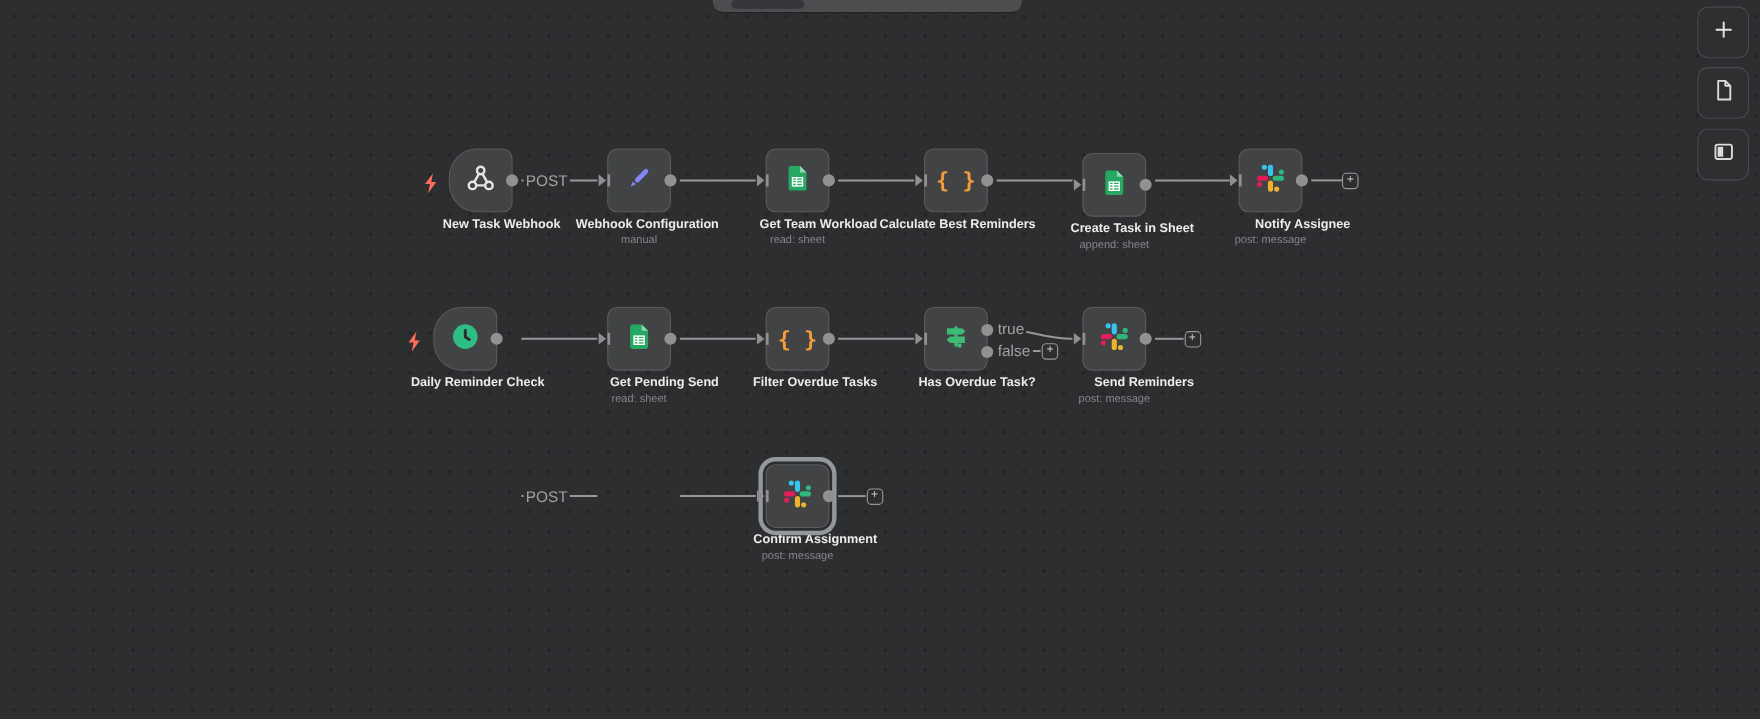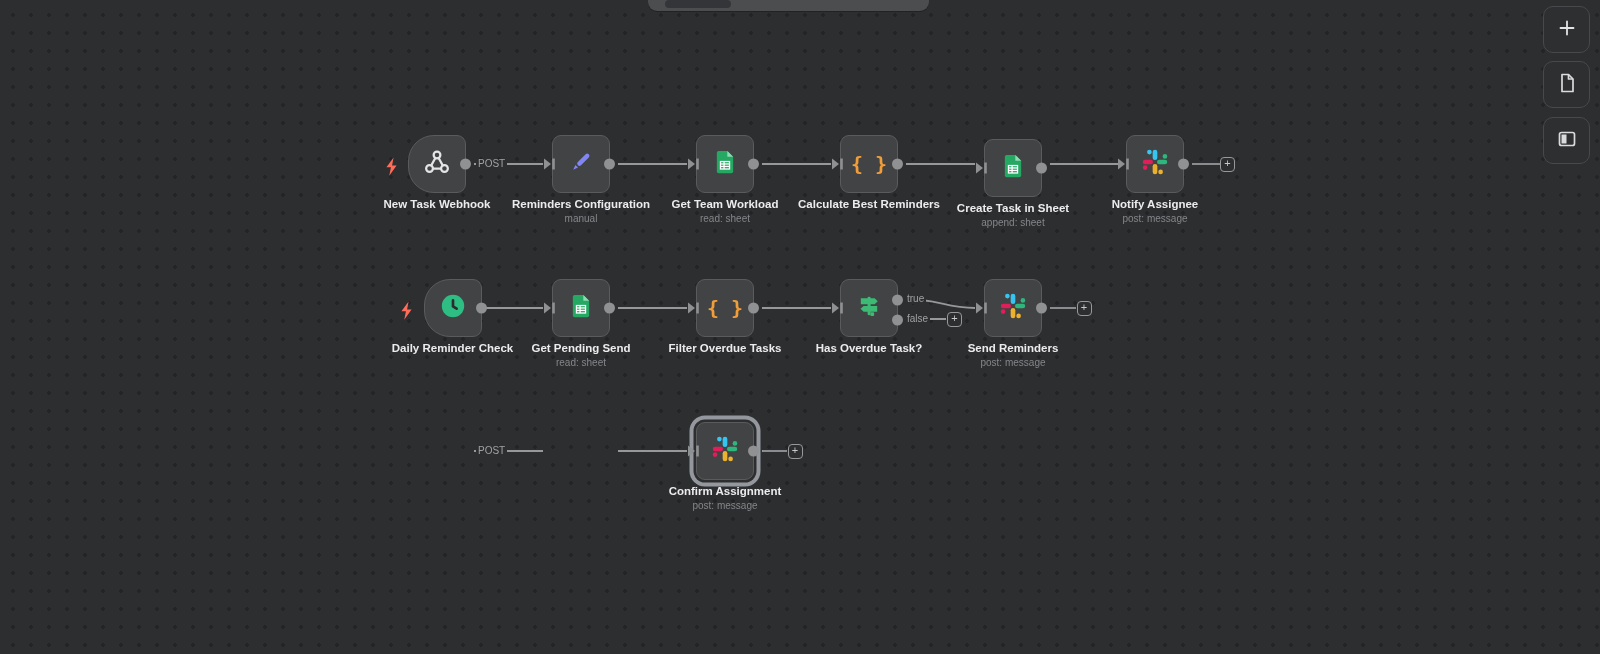--- a/index.html
+++ b/index.html
@@ -18,26 +18,26 @@
   .node-wrap{position:absolute;width:145px;display:flex;flex-direction:column;align-items:center}
   .node{position:relative;width:58px;height:58px;background:#414345;border:1.5px solid #595b5d;
     border-radius:9px;display:flex;align-items:center;justify-content:center;box-sizing:border-box;cursor:pointer}
   .node.trigger{border-radius:26px 9px 9px 26px}
   .node.sel{box-shadow:0 0 0 2.5px #2d2e30,0 0 0 6.5px #94979d}
   .out{position:absolute;right:-6px;top:50%;transform:translateY(-50%);width:11px;height:11px;
     border-radius:50%;background:#8f9193}
   .out.o-top{top:20px}.out.o-bot{top:40px}
   .inp{position:absolute;left:-9px;top:50%;transform:translateY(-50%);width:11px;height:14px}
   .bolt{position:absolute;left:19px;top:21px;width:15px;height:16px}
-  .n-title{margin-top:5px;font-size:11.5px;font-weight:700;color:#ececee;text-align:center;
+  .n-title{margin-top:5px;font-size:11.5px;font-weight:700;color:#ececee;text-align:right;
     line-height:13px;width:145px}
   .n-sub{margin-top:2px;font-size:10px;color:#85868a;text-align:center;line-height:11px}
   .icon28{width:28px;height:28px}
   .braces{font-family:"DejaVu Sans Mono",monospace;font-size:20px;font-weight:700;color:#f09d3a;white-space:pre}
-  .conn-label{position:absolute;font-size:10px;color:#9fa1a3;background:#2d2e30;padding:0 2px;line-height:10px}
+  .conn-label{position:absolute;font-size:14px;color:#9fa1a3;background:#2d2e30;padding:0 2px;line-height:10px}
   .plusbox{position:absolute;width:15px;height:15px;border:1.5px solid #97989a;border-radius:4px;
     background:#2d2e30;color:#c8c9cb;font-size:11px;line-height:11px;text-align:center;box-sizing:border-box;cursor:pointer}
   svg.wires{position:absolute;inset:0;pointer-events:none}
 </style>
 </head>
 <body>
 
 <div class="canvas">
 
   <svg width="0" height="0" style="position:absolute">
@@ -173,21 +173,21 @@
   <div class="node-wrap" style="left:508.5px;top:135px">
     <div class="node">
       <svg class="inp" viewBox="0 0 11 14">
           <use href="#i-inport"></use>
         </svg>
       <span><svg class="icon28" viewBox="0 0 24 24">
             <use href="#i-pencil"></use>
           </svg></span>
       <span class="out"></span>
     </div>
-    <div class="n-title">Reminders Configuration</div>
+    <div class="n-title">Webhook Configuration</div>
     <div class="n-sub">manual</div>
   </div>
 
   <div class="node-wrap" style="left:652.5px;top:135px">
     <div class="node">
       <svg class="inp" viewBox="0 0 11 14">
           <use href="#i-inport"></use>
         </svg>
       <span><svg class="icon28" viewBox="0 0 24 24">
             <use href="#i-sheets"></use>
@@ -230,21 +230,21 @@
         </svg>
       <span><svg class="icon28" viewBox="0 0 24 24">
             <use href="#i-slack"></use>
           </svg></span>
       <span class="out"></span>
     </div>
     <div class="n-title">Notify Assignee</div>
     <div class="n-sub">post: message</div>
   </div>
 
-  <div class="node-wrap" style="left:380px;top:279px">
+  <div class="node-wrap" style="left:350px;top:279px">
     <span class="bolt"><svg width="15" height="21" viewBox="0 0 16 21">
           <use href="#i-bolt"></use>
         </svg></span>
     <div class="node trigger">
       <span><svg class="icon28" viewBox="0 0 24 24">
             <use href="#i-clock"></use>
           </svg></span>
       <span class="out"></span>
     </div>
     <div class="n-title">Daily Reminder Check</div>

